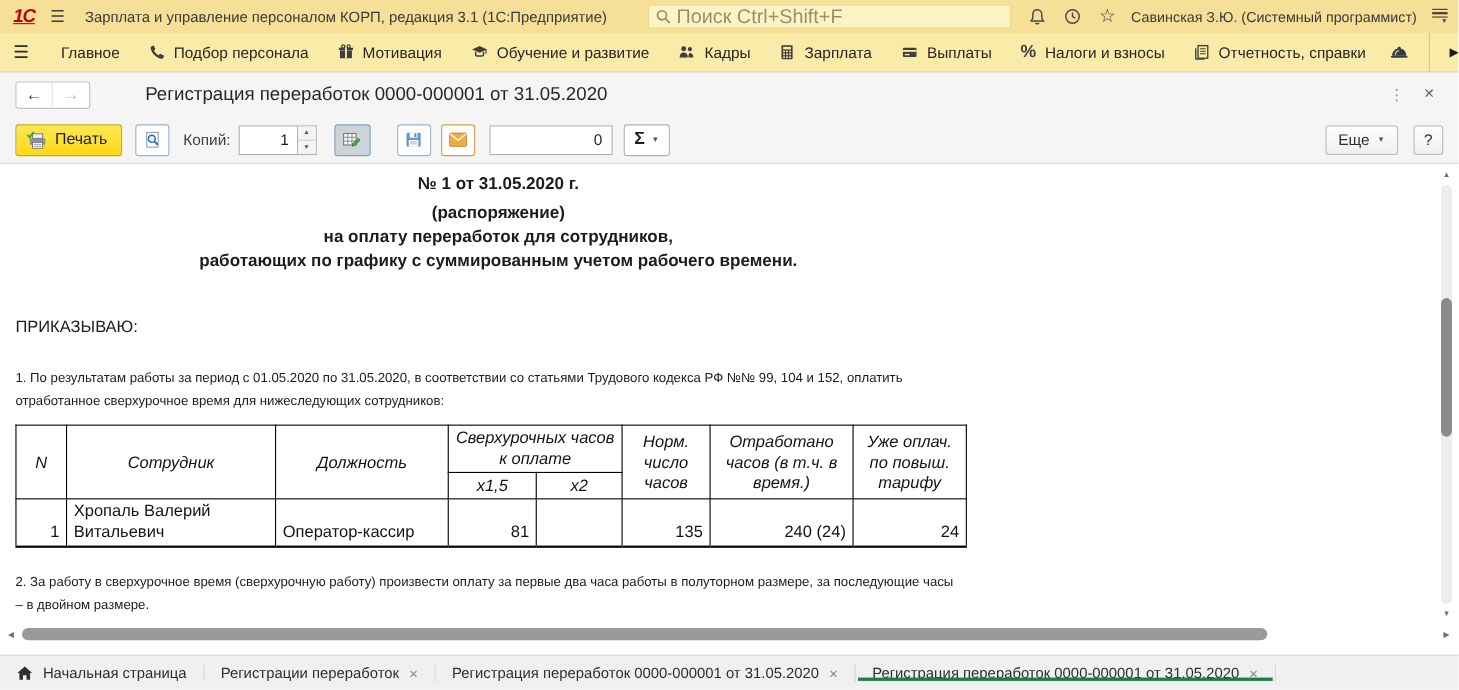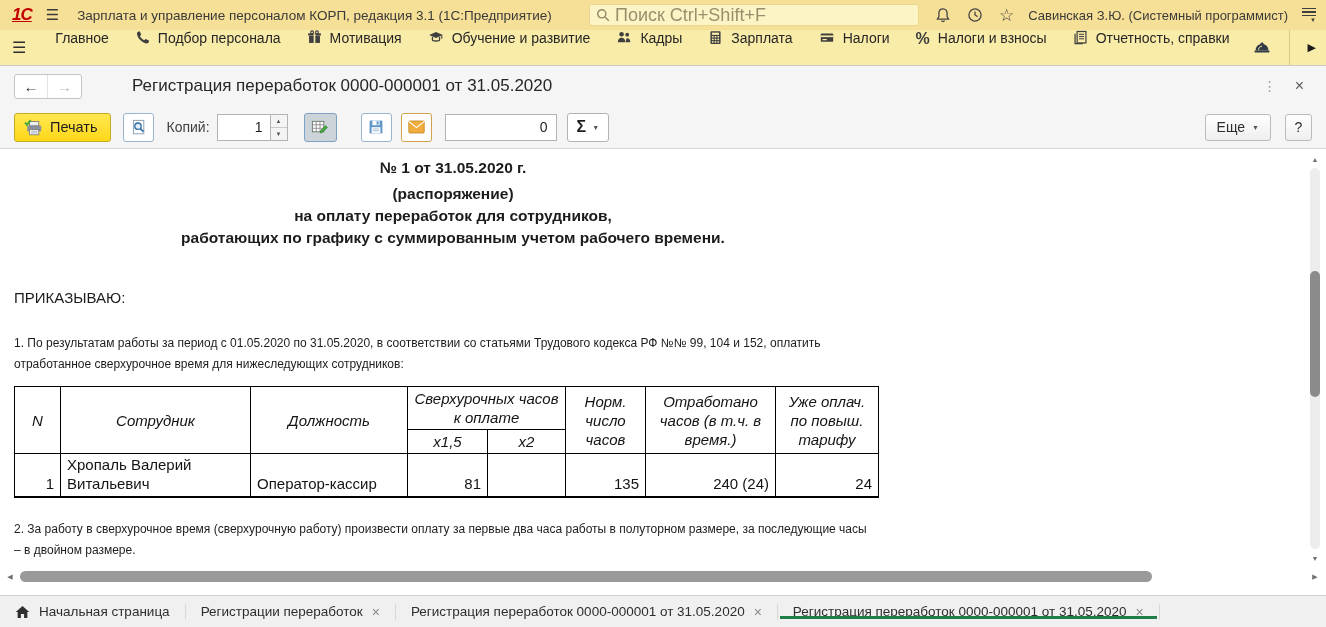--- a/index.html
+++ b/index.html
@@ -19,21 +19,21 @@
   .tb-star { font-size:17px; color:#3f3f3f; }
   .tb-user { font-size:13px; color:#3a3a3a; margin-left:14px; white-space:nowrap; }
   .tb-lines { margin-left:14px; display:flex; flex-direction:column; gap:2px; align-items:flex-end; cursor:pointer; }
   .tb-lines i { display:block; height:1.6px; background:#3f3f3f; }
   .tb-lines i:nth-child(1){ width:14px; } .tb-lines i:nth-child(2){ width:14px; } .tb-lines i:nth-child(3){ width:14px; }
   .tb-lines b { font-size:6px; color:#3f3f3f; font-style:normal; line-height:4px; }
 
   
   .menubar { height:36px; background:#f9eca9; border-bottom:1px solid #c9c9c9; display:flex; align-items:center; padding:0 0 0 12px; flex:0 0 auto; }
   .mb-hamburger { font-size:16px; color:#2f2f2f; margin-right:16px; cursor:pointer; }
-  .mb-item { display:flex; gap:8px; padding:0 13px; height:100%; font-size:14px; color:#262626; cursor:pointer; white-space:nowrap; }
+  .mb-item { display:flex; align-items:center; gap:8px; padding:0 13px; height:100%; font-size:14px; color:#262626; cursor:pointer; white-space:nowrap; }
   .mb-item svg { flex:0 0 auto; }
   .mb-pct { font-size:16px; font-weight:bold; color:#3d3d3d; }
   .mb-right { margin-left:auto; display:flex; align-items:center; height:100%; }
   .mb-div { width:1px; height:100%; background:#d9c87f; margin:0 8px 0 10px; }
   .mb-overflow { font-size:11px; color:#1a1a1a; padding:0 10px; cursor:pointer; }
 
   
   .main { flex:1 1 auto; display:flex; flex-direction:column; background:#f5f5f5; min-height:0; }
   .navrow { height:40px; display:flex; align-items:center; flex:0 0 auto; padding:0 12px 0 14px; }
   .navgroup { display:flex; border:1px solid #c3c3c3; border-radius:3px; background:#fff; overflow:hidden; height:25px; }
@@ -212,21 +212,21 @@
     </div>
 
     <div class="mb-item">
       <span style="display:flex;">
         <svg width="16" height="15" viewBox="0 0 16 16">
             <rect x="1.4" y="3.6" width="13.2" height="9" rx="1" fill="#3f3f3f"></rect>
             <rect x="1.4" y="5.8" width="13.2" height="1.8" fill="#f9eca9"></rect>
             <rect x="3.2" y="9.6" width="4.6" height="1.3" fill="#f9eca9"></rect>
           </svg>
       </span>
-      <span>Налоги</span>
+      <span>Выплаты</span>
     </div>
 
     <div class="mb-item">
       <span class="mb-pct">%</span>
       <span>Налоги и взносы</span>
     </div>
 
     <div class="mb-item">
       <span style="display:flex;">
         <svg width="15" height="15" viewBox="0 0 16 16">

